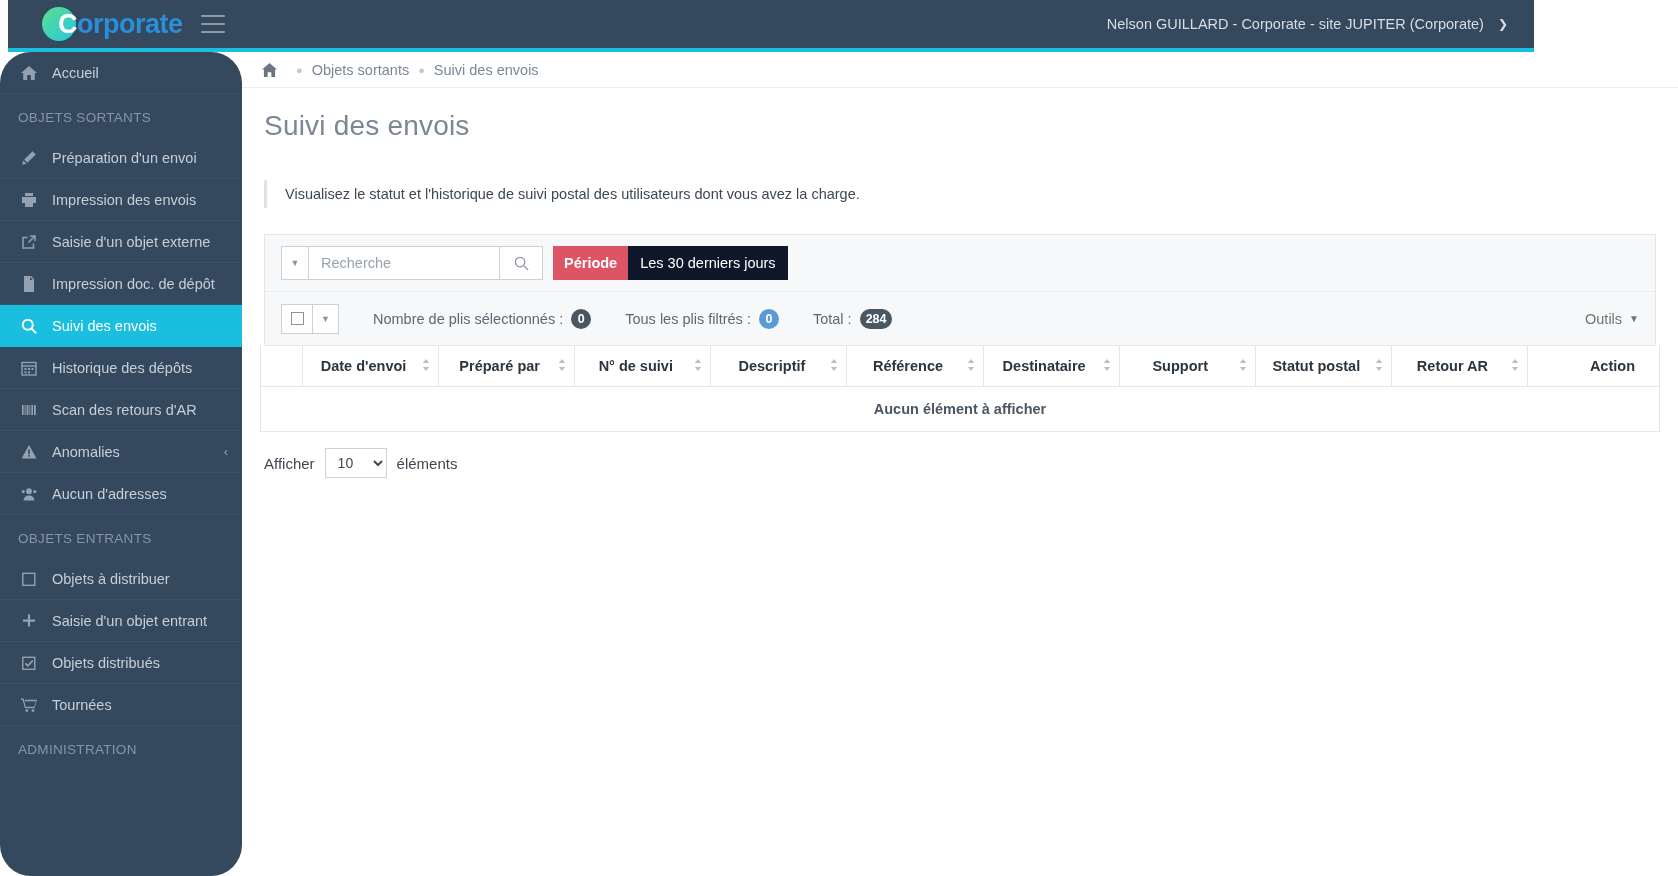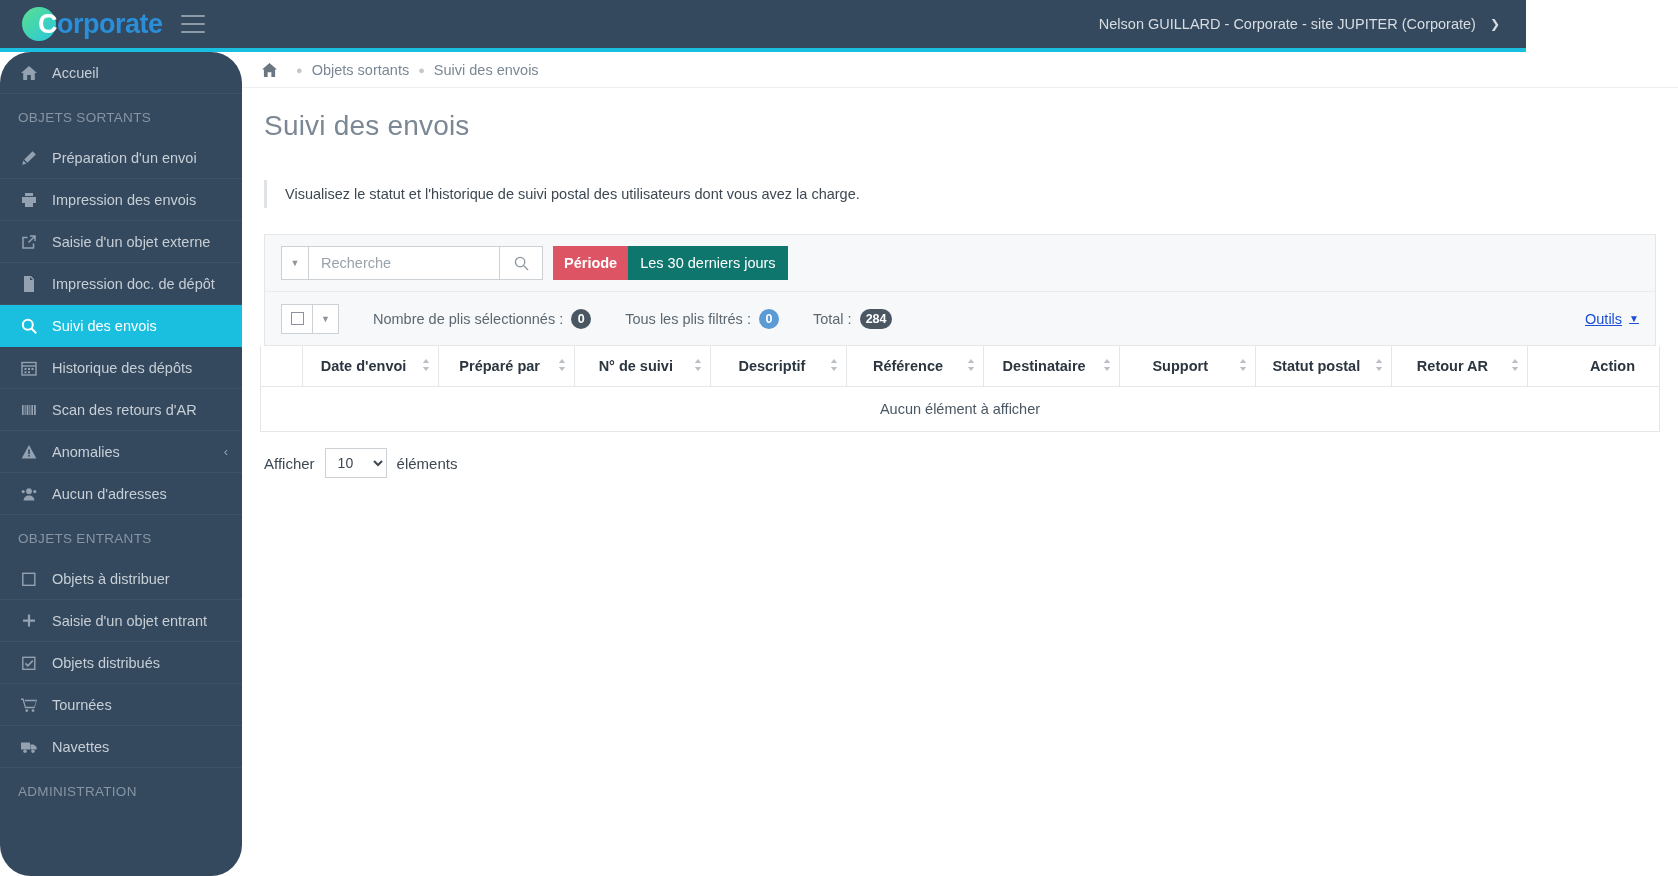--- a/index.html
+++ b/index.html
@@ -5,25 +5,26 @@
   * { box-sizing: border-box; margin: 0; padding: 0; }
   html, body {
     width: 1678px; height: 876px;
     font-family: "Liberation Sans", sans-serif;
     background: #ffffff;
     overflow: hidden;
   }
 
   
   .topbar {
-    position: absolute; top: 0; left: 0;
+    position: absolute; top: 0; left: 8px;
     width: 1526px; height: 52px;
     background: #34495e;
     display: flex; align-items: center;
     border-bottom: 4px solid #1abfe0;
+    padding-left: 12px;
   }
   .brand {
     width: 242px; height: 52px;
     display: flex; align-items: center; padding-left: 22px;
     flex: 0 0 242px;
   }
   .logo-mark {
     width: 34px; height: 34px; border-radius: 50%;
     background: linear-gradient(135deg, #5fdd8f 0%, #45d6ae 40%, #28c7e0 100%);
     position: relative; flex: 0 0 34px;
@@ -135,21 +136,21 @@
   }
   .period-badge {
     display: flex; align-items: stretch; height: 34px; margin-left: 10px;
     font-size: 14.5px; color: #ffffff; cursor: pointer;
   }
   .period-badge .pb-key {
     background: #dd5565; padding: 0 11px; display: flex; align-items: center;
     font-weight: bold;
   }
   .period-badge .pb-val {
-    background: #0f766e; padding: 8px 12px; display: flex; align-items: center;
+    background: #0f172a; padding: 8px 12px; display: flex; align-items: center;
   }
 
   .chk-group { display: flex; align-items: stretch; height: 30px; }
   .chk-box {
     width: 32px; background: #fff; border: 1px solid #ccd1d6;
     display: flex; align-items: center; justify-content: center; cursor: pointer;
   }
   .chk-box .sq { width: 13px; height: 13px; border: 1px solid #8a939c; background: #fff; }
   .chk-caret {
     width: 26px; background: #fff; border: 1px solid #ccd1d6; border-left: none;
@@ -161,22 +162,22 @@
     display: flex; align-items: center;
   }
   .count-badge {
     display: inline-flex; align-items: center; justify-content: center;
     min-width: 20px; height: 20px; padding: 0 6px; margin-left: 8px;
     border-radius: 10px; color: #fff; font-size: 12.5px; font-weight: bold;
   }
   .cb-dark { background: #4a5763; }
   .cb-blue { background: #5b9bd5; }
   .tools-link {
-    margin-left: auto; font-size: 14.5px; color: #1d4ed8; cursor: pointer;
-    display: flex; align-items: center; text-decoration: underline;
+    margin-left: auto; font-size: 14.5px; color: #737373; cursor: pointer;
+    display: flex; align-items: center;
   }
   .tools-link .caret { margin-left: 7px; font-size: 10px; }
 
   
   .tbl-wrap { margin: 0 18px; }
   table.data { width: 100%; border-collapse: collapse; table-layout: fixed; }
   table.data th {
     border: 1px solid #e4e6e8; border-top: none;
     font-size: 14.5px; color: #2b3640; font-weight: bold;
     padding: 12px 10px; vertical-align: middle;
@@ -184,20 +185,21 @@
   }
   table.data th .th-in { display: block; padding-right: 14px; }
   .sort-ico {
     position: absolute; right: 8px; top: 50%; transform: translateY(-50%);
     color: #b9bfc5; font-size: 11px; line-height: 1;
   }
   table.data td.empty {
     border: 1px solid #e4e6e8; border-top: none;
     text-align: center; font-size: 14.5px; color: #4a5763;
     padding: 14px 0;
+    font-weight: bold;
   }
   th.col-chk { width: 42px; }
   th.col-action { width: 132px; text-align: right; }
   th.col-action .th-in { padding-right: 0; }
 
   .footer-row {
     margin: 16px 22px 8px 22px; display: flex; align-items: center;
     font-size: 15px; color: #3d4852;
   }
   .footer-row select {
@@ -358,30 +360,20 @@
     </div>
     <div class="nav-item">
       <span class="ico">
         <svg width="16" height="16" viewBox="0 0 16 16">
           <path fill="currentColor" d="M0 1.6h2.6l2.2 8.2h8.4l1.8-5.6H4.1l-.4-1.4H16l-2.5 8.4H4L1.6 3H0z"></path>
           <circle cx="5.8" cy="13.6" r="1.4" fill="currentColor"></circle>
           <circle cx="12" cy="13.6" r="1.4" fill="currentColor"></circle>
         </svg>
       </span>
       <span>Tournées</span>
-    </div>
-    <div class="nav-item">
-      <span class="ico">
-        <svg width="16" height="16" viewBox="0 0 16 16">
-          <path fill="currentColor" d="M0 3.4h9v7.2H0zM9.4 5.6h3.2L15.6 8v2.6H9.4z"></path>
-          <circle cx="4" cy="12.2" r="1.7" fill="currentColor"></circle>
-          <circle cx="12" cy="12.2" r="1.7" fill="currentColor"></circle>
-        </svg>
-      </span>
-      <span>Navettes</span>
     </div>
     <div class="nav-section">ADMINISTRATION</div>
   </div>
 
 <div class="main">
 
   <div class="breadcrumb">
     <span class="home-ico">
       <svg width="15" height="14" viewBox="0 0 16 15">
           <path fill="currentColor" d="M8 0L0 7h2v8h4V10h4v5h4V7h2z"></path>

